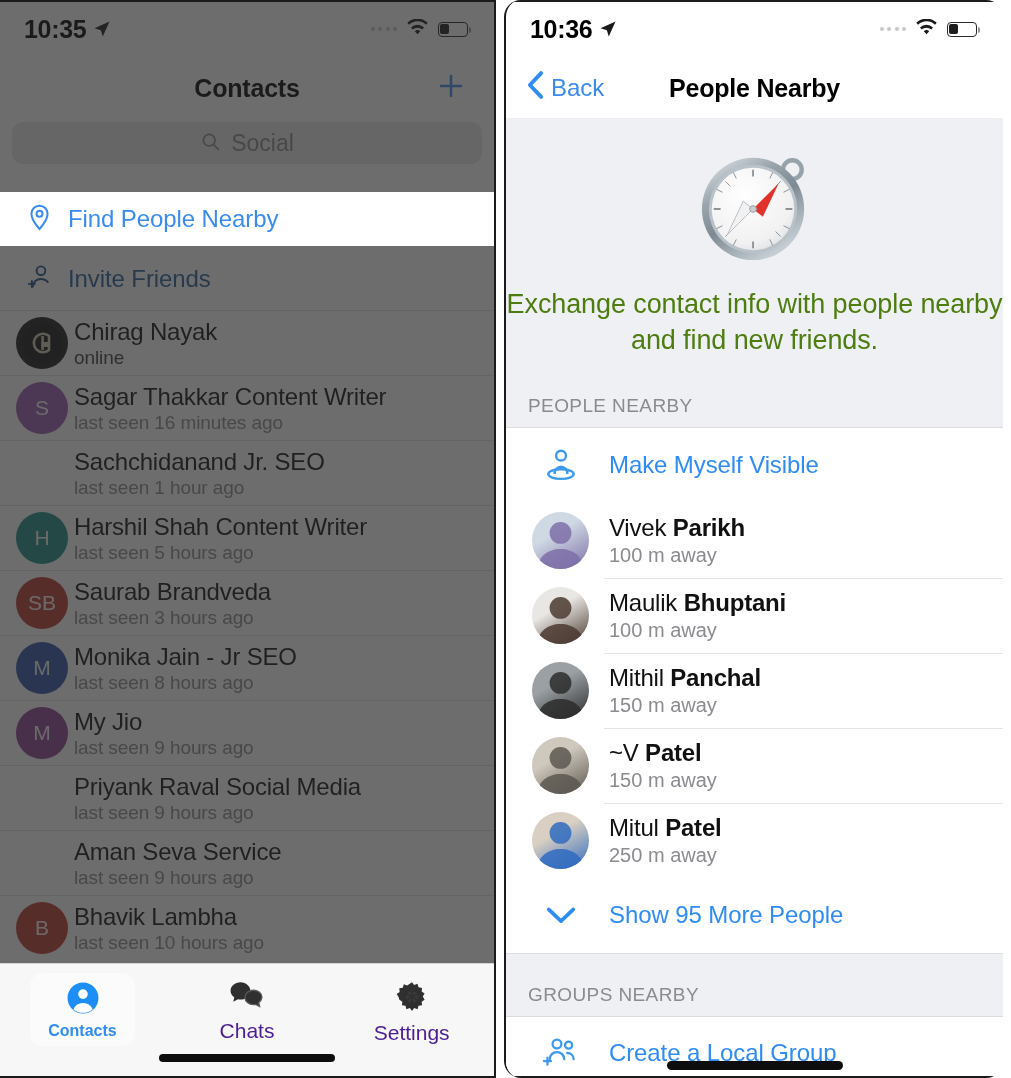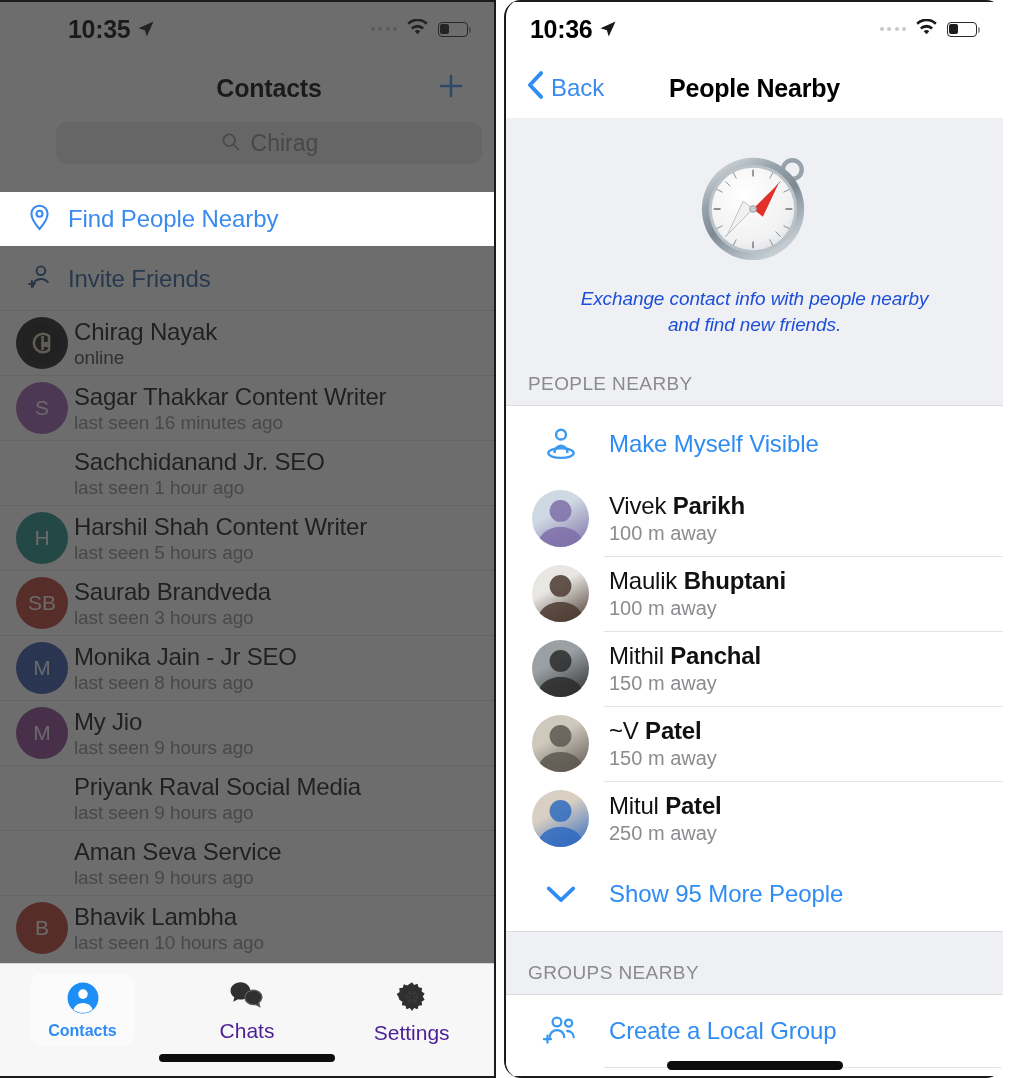--- a/index.html
+++ b/index.html
@@ -11,21 +11,21 @@
   }
   .stage { position: relative; width: 1011px; height: 1078px; background:#fff; }
 
   
   .panel {
     position: absolute; top: 0; height: 1078px;
     overflow: hidden; background: #fff;
     border: 2px solid #1b1b1b;
     border-top: 0; border-bottom: 0;
   }
-  .panel-left  { left: 0;   width: 496px; border-left: 0; padding-left: 44px; }
+  .panel-left  { left: 0;   width: 496px; border-left: 0; }
   .panel-right { left: 504px; width: 499px; border-right: 0; border-radius: 17px; }
   .panel-left::before, .panel-right::before {
     content:""; position:absolute; left:0; right:0; top:0; height:2px; background:#1b1b1b; z-index:60;
   }
   .panel-left::after, .panel-right::after {
     content:""; position:absolute; left:0; right:0; bottom:0; height:2px; background:#1b1b1b; z-index:60;
   }
 
   
   .statusbar {
@@ -114,21 +114,21 @@
   }
   .home-ind {
     position: absolute; bottom: 16px; left: 50%; transform: translateX(-50%);
     width: 176px; height: 8px; border-radius: 5px; background: #0d0d0d; z-index: 47;
   }
 
   
   .rp-body { position: absolute; top: 118px; left:0; right:0; bottom:0; background: #eff0f4; overflow:hidden;}
   .hero { text-align: center; padding: 30px 0 6px; }
   .compass { margin: 0 auto 20px; width: 118px; height: 118px; }
-  .hero-text { font-size: 19px; color: #1d4ed8; line-height: 1.35; letter-spacing:-0.1px;font-style:italic;}
+  .hero-text { font-size: 27px; color: #4d7c0f; line-height: 1.35; letter-spacing:-0.1px;}
   .sec-head { font-size: 19px; color: #8a8a90; letter-spacing: 0.4px; padding: 30px 0 10px 22px; }
   .card { background: #fff; border-top: 1px solid #dcdce0; border-bottom: 1px solid #dcdce0; }
   .r-row { display: flex; align-items: center; gap: 20px; padding-left: 26px; height: 75px; position: relative;}
   .r-row + .r-row::before {
     content:""; position:absolute; left: 98px; right:0; top:0; height:1px; background:#e4e4e7;
   }
   .r-link { font-size: 24px; color: #2f8cf3; letter-spacing:-0.1px;}
   .r-av { width: 57px; height: 57px; border-radius: 50%; flex: 0 0 57px; overflow: hidden; position: relative; }
   .r-texts { display: flex; flex-direction: column; gap: 2px; }
   .r-name { font-size: 24px; color: #111; letter-spacing:-0.2px;}
@@ -189,21 +189,21 @@
     </div>
 
     <div class="searchwrap">
       <div class="searchbox">
         <span>
           <svg width="21" height="21" viewBox="0 0 24 24">
               <circle cx="10.5" cy="10.5" r="6.6" fill="none" stroke="#8b8b90" stroke-width="1.9"></circle>
               <path d="M15.4 15.4 21 21" stroke="#8b8b90" stroke-width="1.9" stroke-linecap="round"></path>
             </svg>
         </span>
-        <span class="search-ph">Chirag</span>
+        <span class="search-ph">Social</span>
       </div>
     </div>
 
     <div class="dim"></div>
 
     <div class="action-row" style="position:absolute; left:0; top:192px; width:100%; height:54px; z-index:50;">
       <span>
         <svg width="29" height="29" viewBox="0 0 24 24">
             <path d="M12 2.2c-3.7 0-6.7 3-6.7 6.7 0 5 6.7 12.6 6.7 12.6s6.7-7.6 6.7-12.6c0-3.7-3-6.7-6.7-6.7z" fill="none" stroke="#3b8bef" stroke-width="1.7"></path>
             <circle cx="12" cy="8.9" r="2.5" fill="none" stroke="#3b8bef" stroke-width="1.7"></circle>

